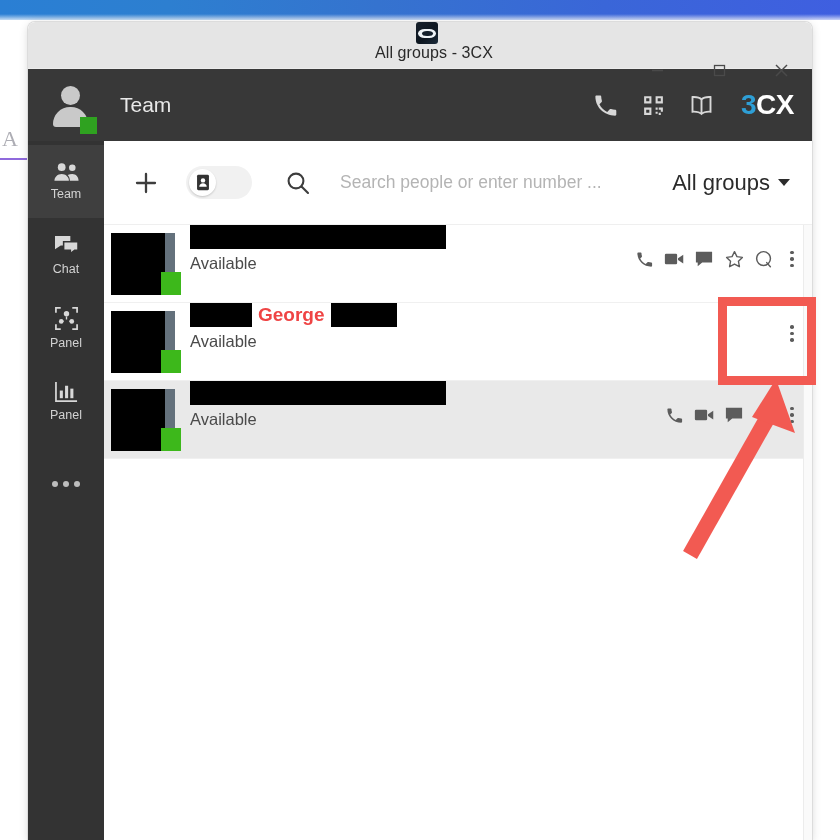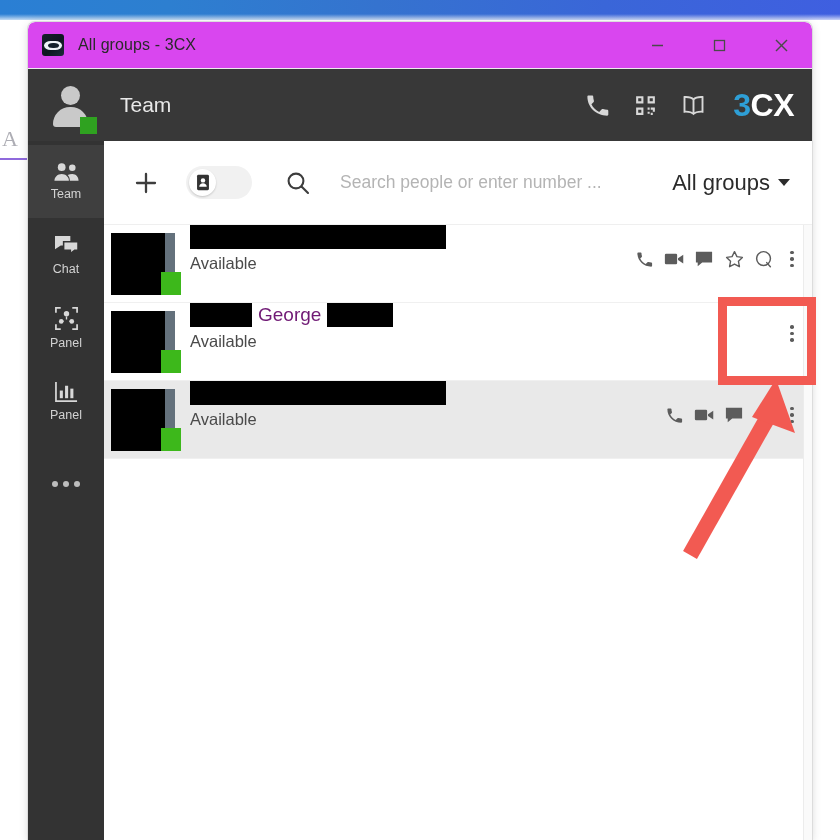--- a/index.html
+++ b/index.html
@@ -54,26 +54,27 @@
     width: 784px; height: 818px;
     background: #ffffff;
     border-radius: 7px 7px 0 0;
     box-shadow: 0 0 0 1px #dcdcdc, 0 2px 10px rgba(0,0,0,.16);
     overflow: hidden;
   }
 
   
   #titlebar {
     height: 47px;
-    background: #d946ef;
+    background: #e5e5e5;
     display: flex;
     align-items: center;
     padding-left: 14px;
     border-bottom: 1px solid #ececec;
     border-radius: 7px 7px 0 0;
+    flex-direction: column;
   }
   .app-icon {
     width: 22px; height: 22px;
     border-radius: 3px;
     background: linear-gradient(135deg, #16202b 0%, #0d1620 55%, #1b2b3a 100%);
     position: relative;
     flex: none;
     overflow: hidden;
   }
   .app-icon::before {
@@ -158,21 +159,21 @@
     display: flex;
     align-items: center;
     gap: 22px;
   }
   .header-actions .hicon {
     color: #d8d8d8;
     display: flex;
     align-items: center;
   }
   #brand-logo {
-    font-size: 32px;
+    font-size: 28px;
     font-weight: bold;
     letter-spacing: -.5px;
     margin-left: 4px;
   }
   #brand-logo .b3 { color: #2e9fd6; }
   #brand-logo .bcx { color: #ffffff; }
 
   
   #app-body {
     display: flex;
@@ -341,23 +342,24 @@
     height: 24px;
     margin-bottom: 5px;
   }
   .redact {
     background: #000000;
     height: 24px;
     display: inline-block;
   }
   .name-text {
     font-size: 19px;
-    color: #701a75;
+    color: #ef4444;
     padding: 0 6px;
     line-height: 24px;
+    font-weight: bold;
   }
   .presence {
     font-size: 16.5px;
     color: #4a4a4a;
   }
   .row-actions {
     display: flex;
     align-items: center;
     gap: 6px;
     padding-right: 10px;

